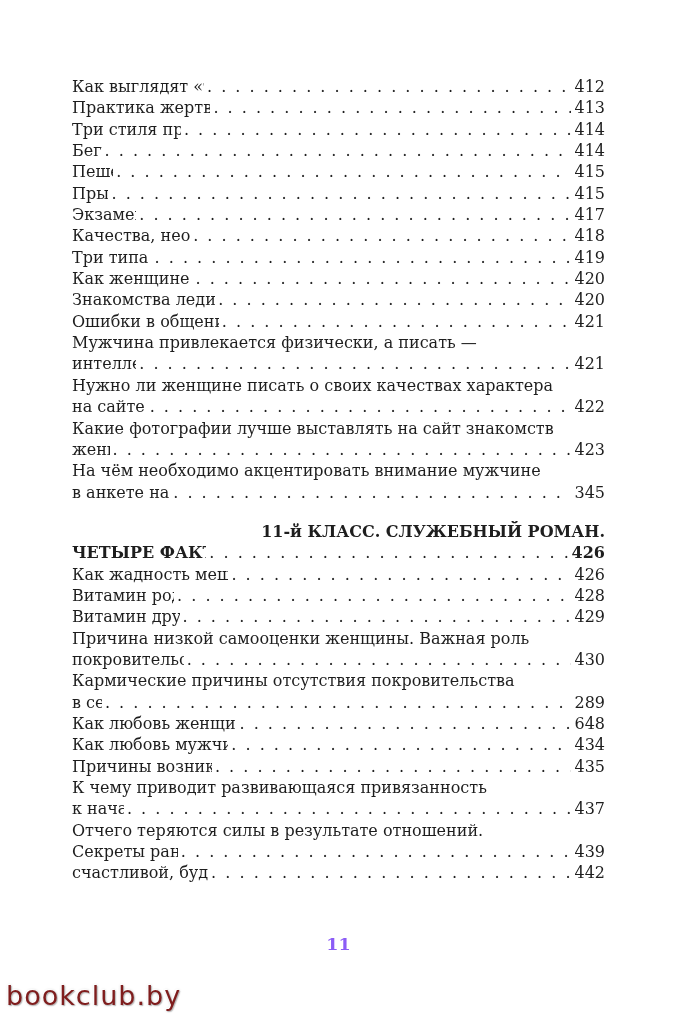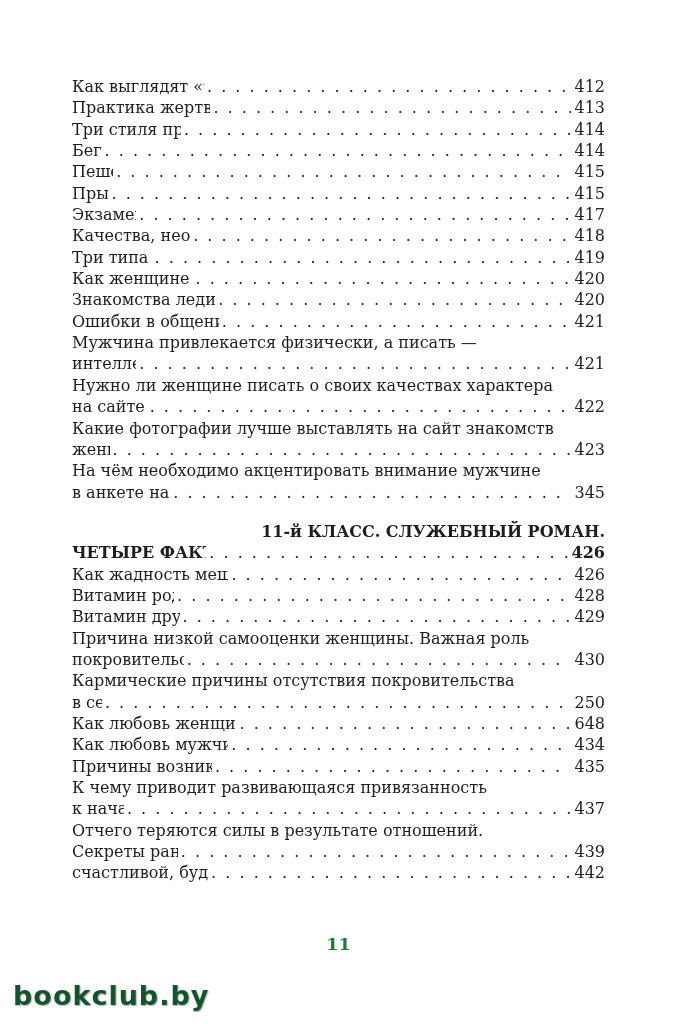--- a/index.html
+++ b/index.html
@@ -41,36 +41,35 @@
   }
   .row .pg { flex: 0 0 auto; text-align: left; }
   .folio {
     position: absolute;
     left: 72px;
     top: 934px;
     width: 533px;
     text-align: center;
     font-size: 17.5px;
     font-weight: 700;
-    color: #15803d;
+    color: #8b5cf6;
   }
   .watermark {
     position: absolute;
-    left: 13px;
+    left: 6px;
     top: 980px;
     font-family: "DejaVu Sans", "Liberation Sans", sans-serif;
     font-size: 27px;
     letter-spacing: 1px;
-    color: #14532d;
+    color: #7f1d1d;
     text-shadow:
       1px 1px 1px #b8b8b8,
       -1px -1px 1px #ffffff,
       0 0 3px #c6c6c6;
     user-select: none;
-    font-weight: bold;
   }
 </style>
 </head>
 <body>
 
 <div class="page">
   <div class="toc">
       <div class="row">
     <span class="t">Как выглядят «тренажерные отношения»</span>
     <span class="leader">. . . . . . . . . . . . . . . . . . . . . . . . . . . . . . . . . . . . . . . . . . . . . . . . . . . . . . . . . . . . . . . . . . . . . . </span>
@@ -200,21 +199,21 @@
     <span class="leader">. . . . . . . . . . . . . . . . . . . . . . . . . . . . . . . . . . . . . . . . . . . . . . . . . . . . . . . . . . . . . . . . . . . . . . </span>
     <span class="pg">430</span>
   </div>
       <div class="row">
     <span class="t">Кармические причины отсутствия покровительства</span>
 
   </div>
       <div class="row">
     <span class="t">в семье</span>
     <span class="leader">. . . . . . . . . . . . . . . . . . . . . . . . . . . . . . . . . . . . . . . . . . . . . . . . . . . . . . . . . . . . . . . . . . . . . . </span>
-    <span class="pg">250</span>
+    <span class="pg">289</span>
   </div>
       <div class="row">
     <span class="t">Как любовь женщины вдохновляет мужчину на развитие</span>
     <span class="leader">. . . . . . . . . . . . . . . . . . . . . . . . . . . . . . . . . . . . . . . . . . . . . . . . . . . . . . . . . . . . . . . . . . . . . . </span>
     <span class="pg">648</span>
   </div>
       <div class="row">
     <span class="t">Как любовь мужчины раскрывает природу женщины</span>
     <span class="leader">. . . . . . . . . . . . . . . . . . . . . . . . . . . . . . . . . . . . . . . . . . . . . . . . . . . . . . . . . . . . . . . . . . . . . . </span>
     <span class="pg">434</span>

